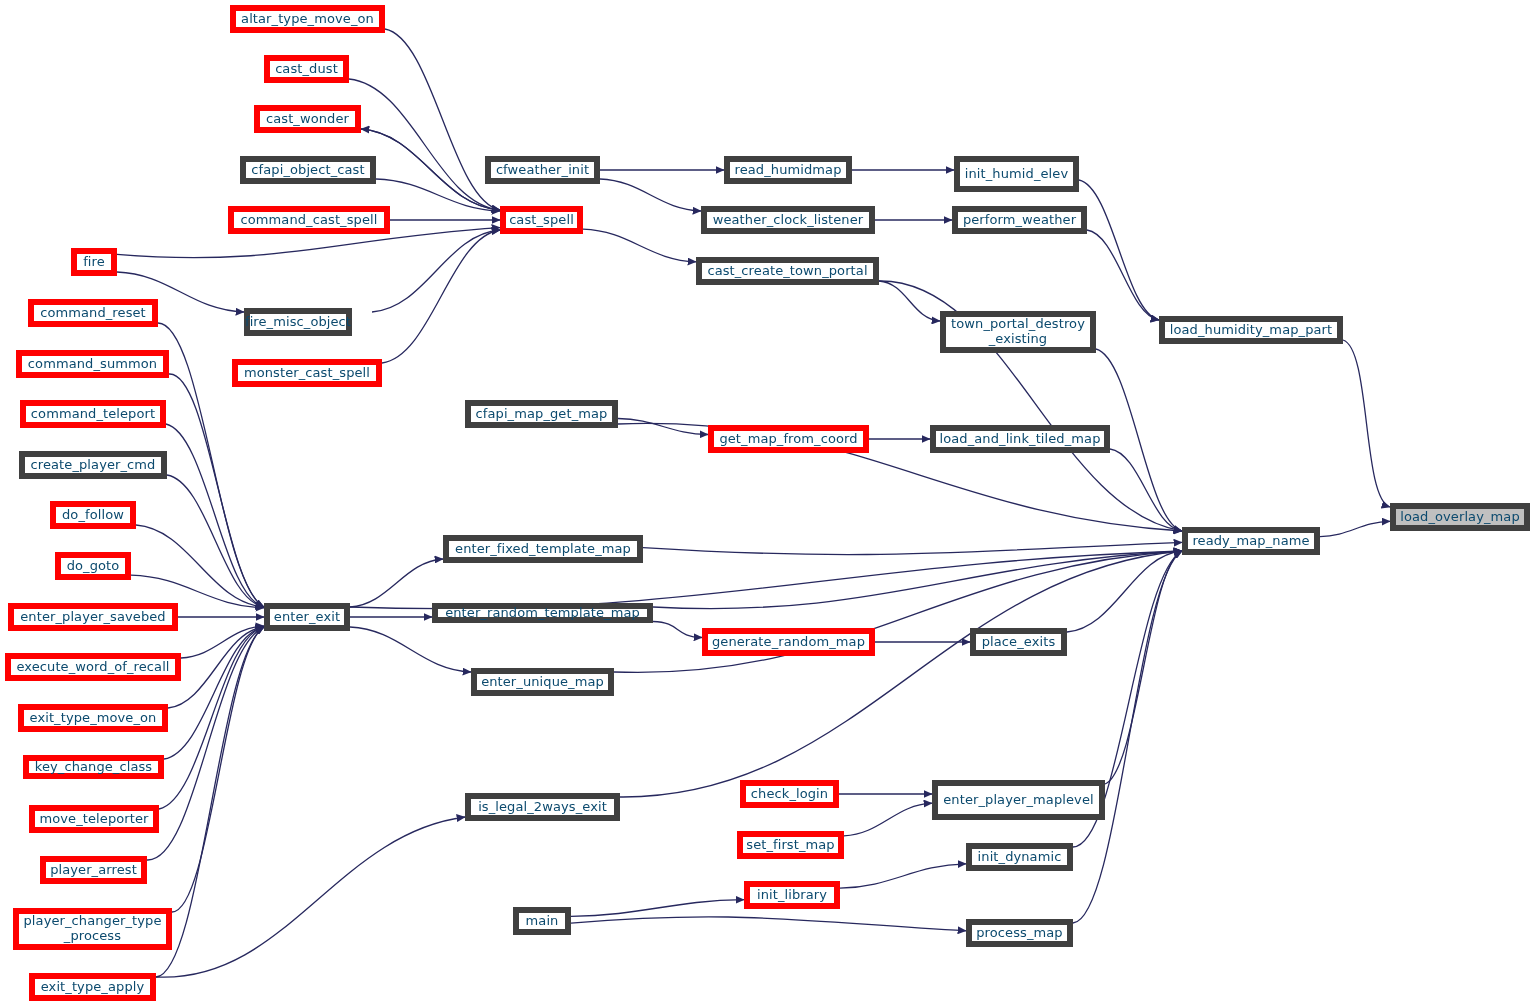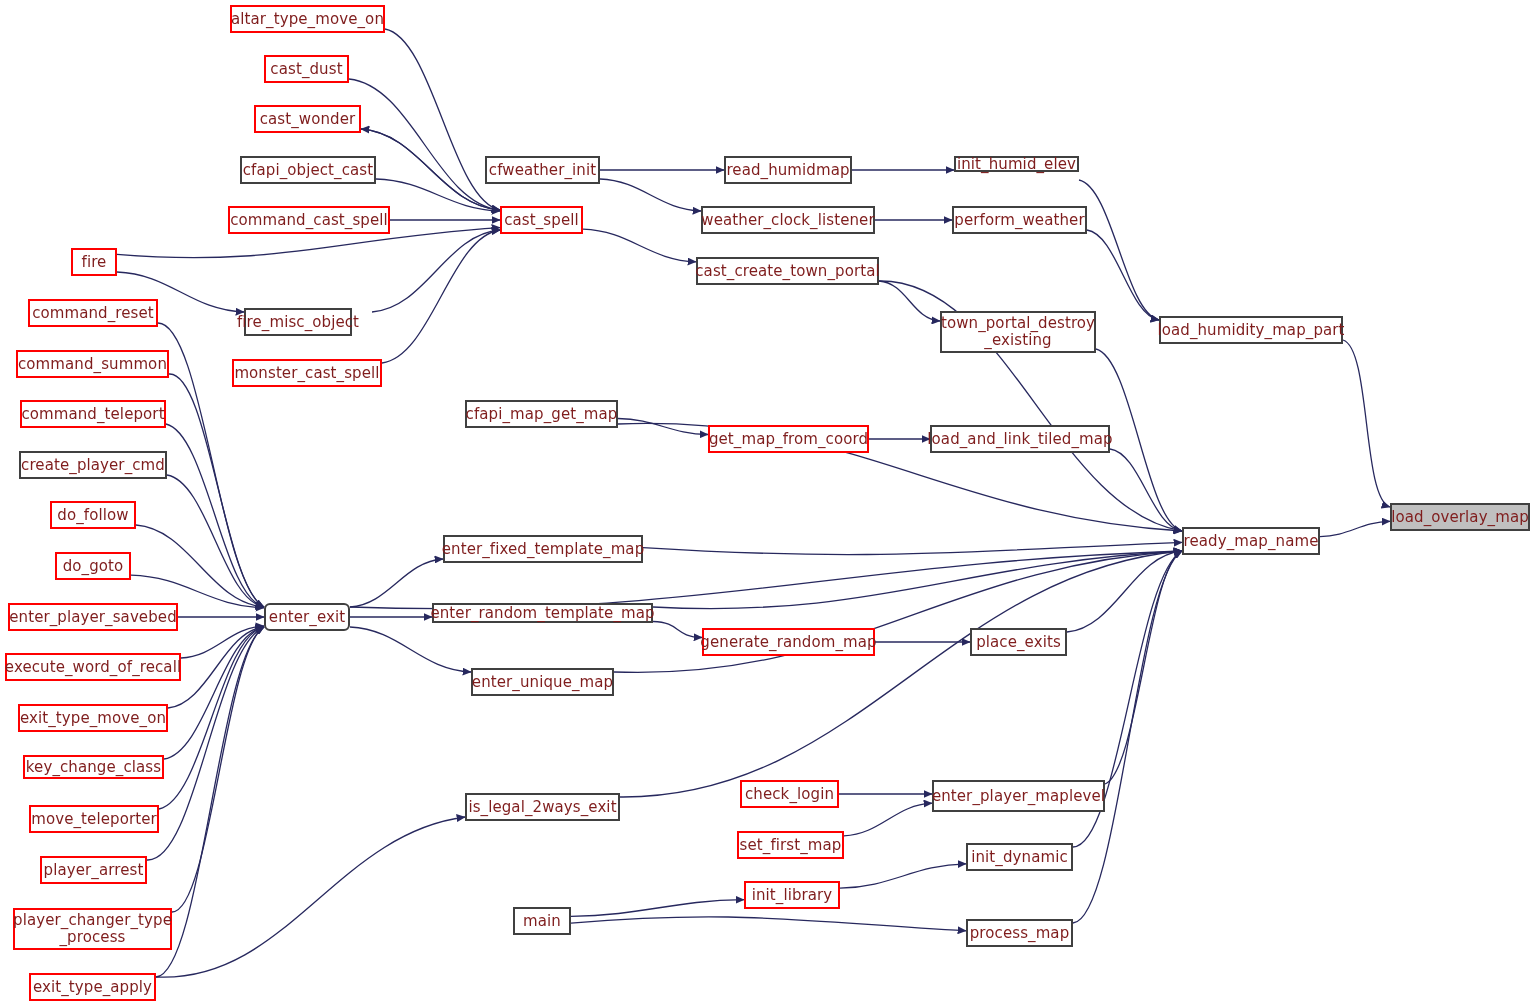--- a/index.html
+++ b/index.html
@@ -25,23 +25,23 @@
     height: 1007px;
   }
   .node {
     position: absolute;
     box-sizing: border-box;
     display: flex;
     align-items: center;
     justify-content: center;
     text-align: center;
     background: #ffffff;
-    border: 2px solid #737373;
-    color: #7f1d1d;
-    font-size: 15px;
+    border: 6px solid #737373;
+    color: #0c4a6e;
+    font-size: 13px;
     line-height: 1.12;
     white-space: pre-line;
     letter-spacing: 0.1px;
     z-index: 5;
   }
   .node.red {
     border-color: #ff0000;
   }
   .node.gray {
     border-color: #404040;
@@ -141,42 +141,42 @@
       <div class="node red" style="left: 5px; top: 653px; width: 176px; height: 28px;">execute_word_of_recall</div>
       <div class="node red" style="left: 18px; top: 704px; width: 150px; height: 28px;">exit_type_move_on</div>
       <div class="node red" style="left: 23px; top: 755px; width: 141px; height: 24px;">key_change_class</div>
       <div class="node red" style="left: 29px; top: 805px; width: 130px; height: 28px;">move_teleporter</div>
       <div class="node red" style="left: 40px; top: 856px; width: 107px; height: 28px;">player_arrest</div>
       <div class="node red" style="left: 13px; top: 908px; width: 159px; height: 42px;">player_changer_type
 _process</div>
       <div class="node red" style="left: 29px; top: 973px; width: 127px; height: 28px;">exit_type_apply</div>
       <div class="node dark" style="left: 244px; top: 308px; width: 108px; height: 28px;">fire_misc_object</div>
       <div class="node red" style="left: 232px; top: 359px; width: 150px; height: 28px;">monster_cast_spell</div>
-      <div class="node dark" style="left: 264px; top: 603px; width: 86px; height: 28px; border-radius: 6px;">enter_exit</div>
+      <div class="node dark" style="left: 264px; top: 603px; width: 86px; height: 28px;">enter_exit</div>
       <div class="node red" style="left: 500px; top: 206px; width: 83px; height: 28px;">cast_spell</div>
       <div class="node dark" style="left: 485px; top: 156px; width: 115px; height: 28px;">cfweather_init</div>
       <div class="node dark" style="left: 724px; top: 156px; width: 128px; height: 28px;">read_humidmap</div>
-      <div class="node dark" style="left: 954px; top: 156px; width: 125px; height: 16px;">init_humid_elev</div>
+      <div class="node dark" style="left: 954px; top: 156px; width: 125px; height: 36px;">init_humid_elev</div>
       <div class="node dark" style="left: 701px; top: 206px; width: 174px; height: 28px;">weather_clock_listener</div>
       <div class="node dark" style="left: 952px; top: 206px; width: 135px; height: 28px;">perform_weather</div>
       <div class="node dark" style="left: 696px; top: 257px; width: 183px; height: 28px;">cast_create_town_portal</div>
       <div class="node dark" style="left: 940px; top: 311px; width: 156px; height: 42px;">town_portal_destroy
 _existing</div>
       <div class="node dark" style="left: 1159px; top: 316px; width: 184px; height: 28px;">load_humidity_map_part</div>
       <div class="node dark" style="left: 465px; top: 400px; width: 153px; height: 28px;">cfapi_map_get_map</div>
       <div class="node red" style="left: 708px; top: 425px; width: 161px; height: 28px;">get_map_from_coord</div>
       <div class="node dark" style="left: 930px; top: 425px; width: 180px; height: 28px; text-align: center;">load_and_link_tiled_map</div>
       <div class="node dark" style="left: 443px; top: 535px; width: 200px; height: 28px;">enter_fixed_template_map</div>
       <div class="node dark" style="left: 432px; top: 603px; width: 221px; height: 20px;">enter_random_template_map</div>
       <div class="node dark" style="left: 471px; top: 668px; width: 143px; height: 28px;">enter_unique_map</div>
       <div class="node red" style="left: 702px; top: 628px; width: 173px; height: 28px;">generate_random_map</div>
       <div class="node dark" style="left: 970px; top: 628px; width: 97px; height: 28px;">place_exits</div>
       <div class="node dark" style="left: 465px; top: 793px; width: 155px; height: 28px;">is_legal_2ways_exit</div>
       <div class="node red" style="left: 740px; top: 780px; width: 99px; height: 28px;">check_login</div>
-      <div class="node dark" style="left: 932px; top: 780px; width: 173px; height: 32px;">enter_player_maplevel</div>
+      <div class="node dark" style="left: 932px; top: 780px; width: 173px; height: 40px;">enter_player_maplevel</div>
       <div class="node red" style="left: 737px; top: 831px; width: 107px; height: 28px;">set_first_map</div>
       <div class="node dark" style="left: 966px; top: 843px; width: 107px; height: 28px;">init_dynamic</div>
       <div class="node red" style="left: 744px; top: 881px; width: 96px; height: 28px;">init_library</div>
       <div class="node dark" style="left: 513px; top: 907px; width: 58px; height: 28px;">main</div>
       <div class="node dark" style="left: 966px; top: 919px; width: 107px; height: 28px;">process_map</div>
       <div class="node dark" style="left: 1182px; top: 527px; width: 138px; height: 28px;">ready_map_name</div>
       <div class="node gray" style="left: 1390px; top: 503px; width: 140px; height: 28px;">load_overlay_map</div>
     </div>
 </div>
 

